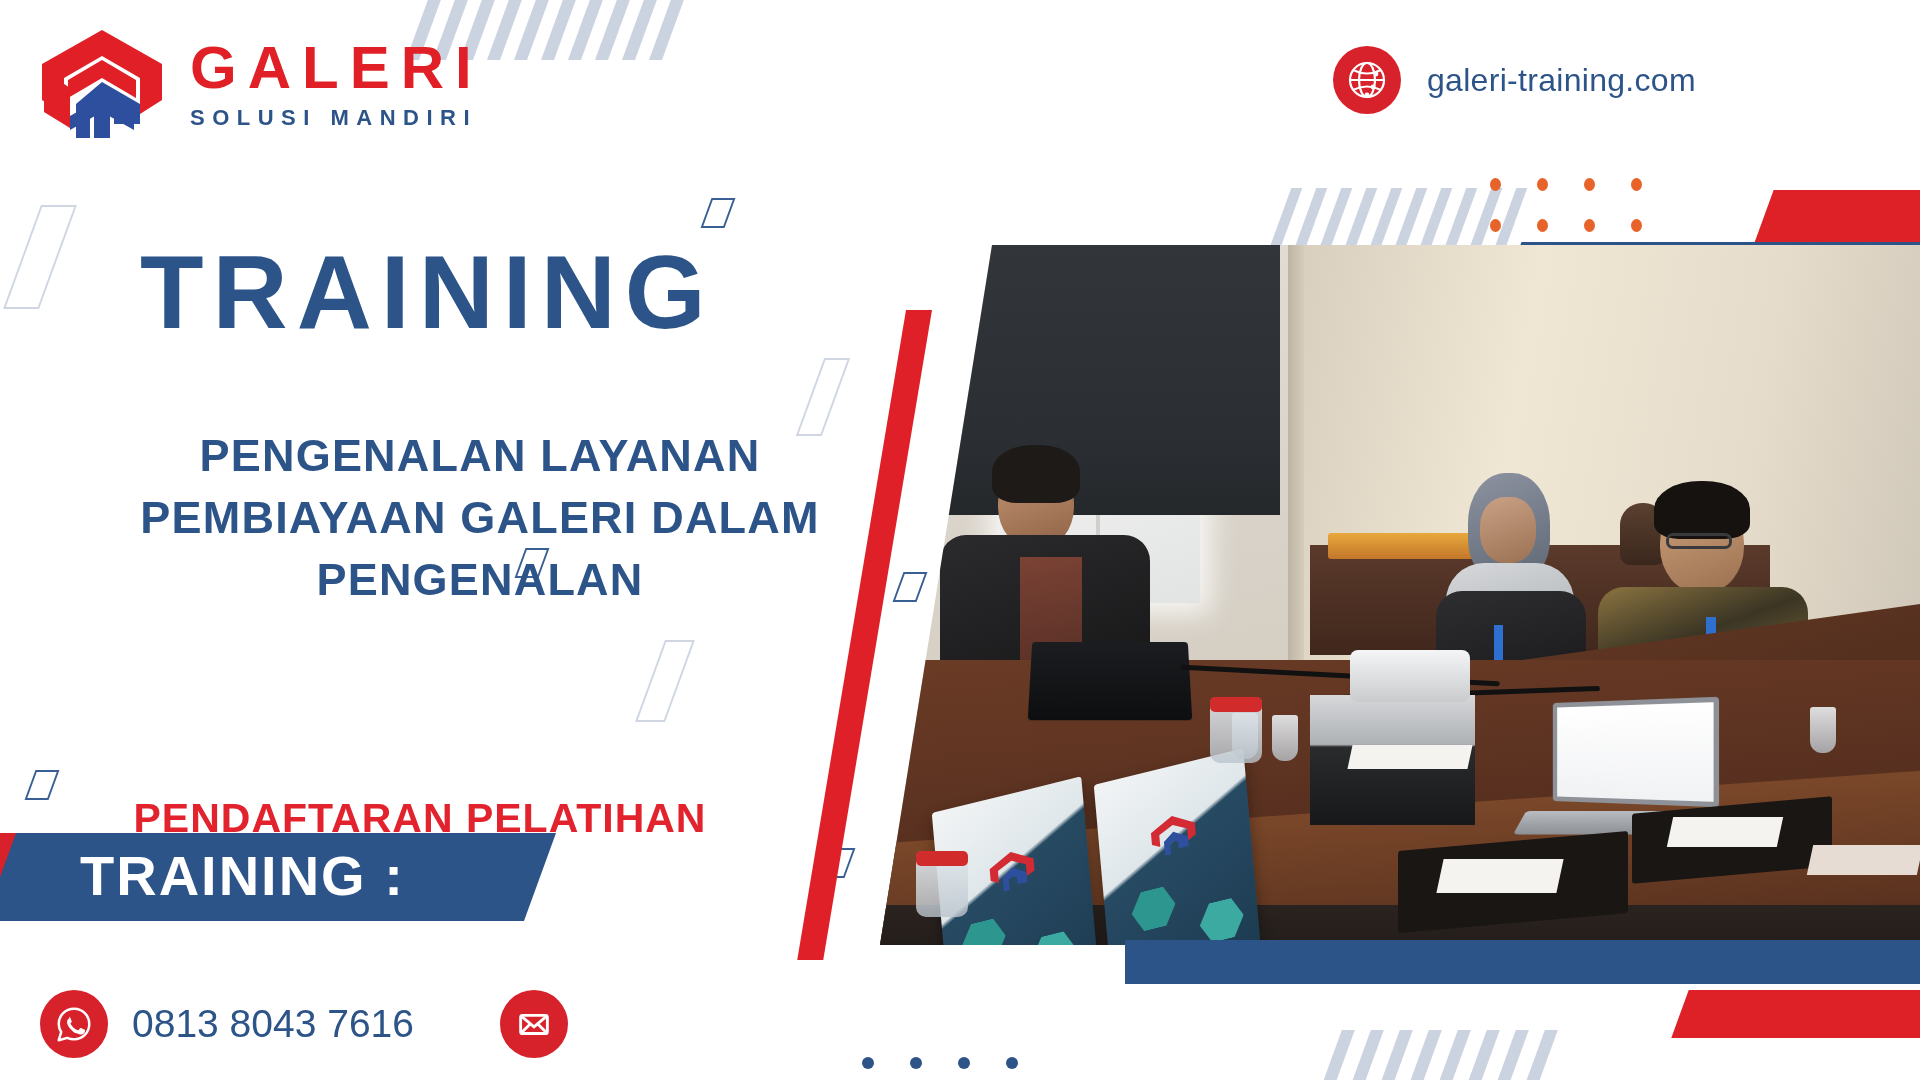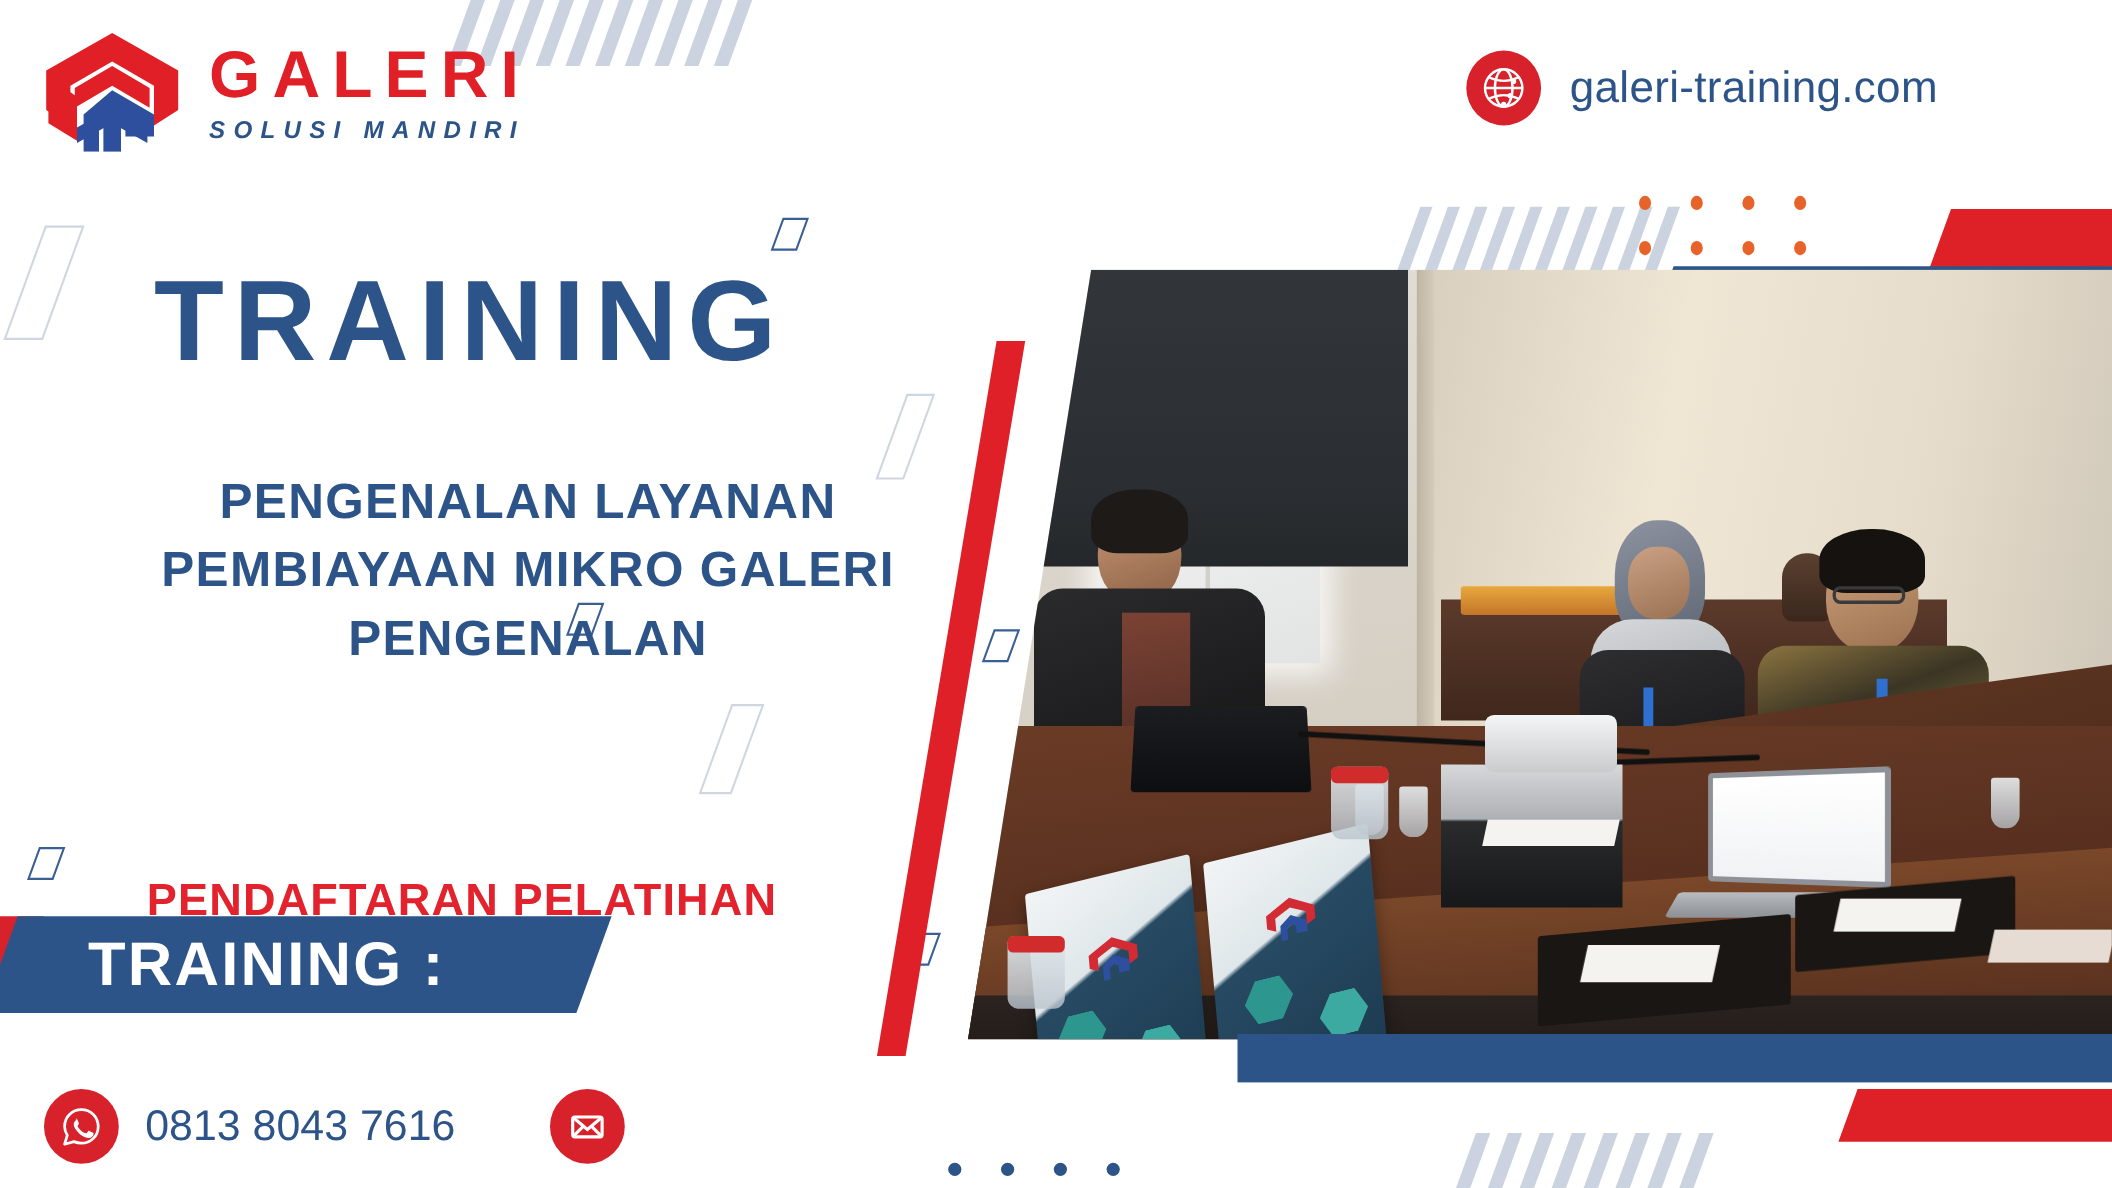--- a/index.html
+++ b/index.html
@@ -50,30 +50,30 @@
 
   
   .brand-logo { position:absolute; left:36px; top:26px; width:132px; height:112px; }
   .brand-text { position:absolute; left:190px; top:38px; }
   .brand-name {
     font-size:60px; font-weight:700; color:#e01f26;
     letter-spacing:11px; line-height:1;
   }
   .brand-sub {
     font-size:22px; font-weight:600; color:#2d5488;
-    letter-spacing:7.5px; margin-top:9px; line-height:1;font-style:italic;
+    letter-spacing:7.5px; margin-top:9px; line-height:1;
   }
 
   .site { position:absolute; left:1333px; top:46px; display:flex; align-items:center; gap:26px; }
   .circ-icon {
     width:68px; height:68px; border-radius:50%;
     background:#d8222b; display:flex; align-items:center; justify-content:center;
     flex:0 0 auto;
   }
-  .site-url { font-size:40px; color:#2d5488; letter-spacing:0.3px; white-space:nowrap; }
+  .site-url { font-size:32px; color:#2d5488; letter-spacing:0.3px; white-space:nowrap; }
 
   
   .headline {
     position:absolute; left:140px; top:240px;
     font-size:104px; font-weight:800; color:#2d5488;
     letter-spacing:9px; line-height:1;
   }
   .subhead {
     position:absolute; left:60px; top:425px; width:840px;
     text-align:center;
@@ -335,21 +335,21 @@
   <div class="para gray" style="left:810px; top:358px; width:26px; height:78px;"></div>
   <div class="para" style="left:898px; top:572px; width:24px; height:30px;"></div>
   <div class="para gray" style="left:650px; top:640px; width:30px; height:82px;"></div>
   <div class="para" style="left:30px; top:770px; width:24px; height:30px;"></div>
   <div class="para" style="left:826px; top:848px; width:24px; height:30px;"></div>
 
   <div class="headline">TRAINING</div>
 
   <div class="subhead">
     <div>PENGENALAN LAYANAN</div>
-    <div>PEMBIAYAAN MIKRO GALERI</div>
+    <div>PEMBIAYAAN GALERI DALAM</div>
     <div>PENGENALAN</div>
   </div>
 
   <div class="reg-title">PENDAFTARAN PELATIHAN</div>
   <div class="hubungi-red"></div>
   <div class="hubungi-bar"></div>
   <div class="hubungi-label">TRAINING :</div>
 
   <div class="contact-row">
     <div class="contact-item">

